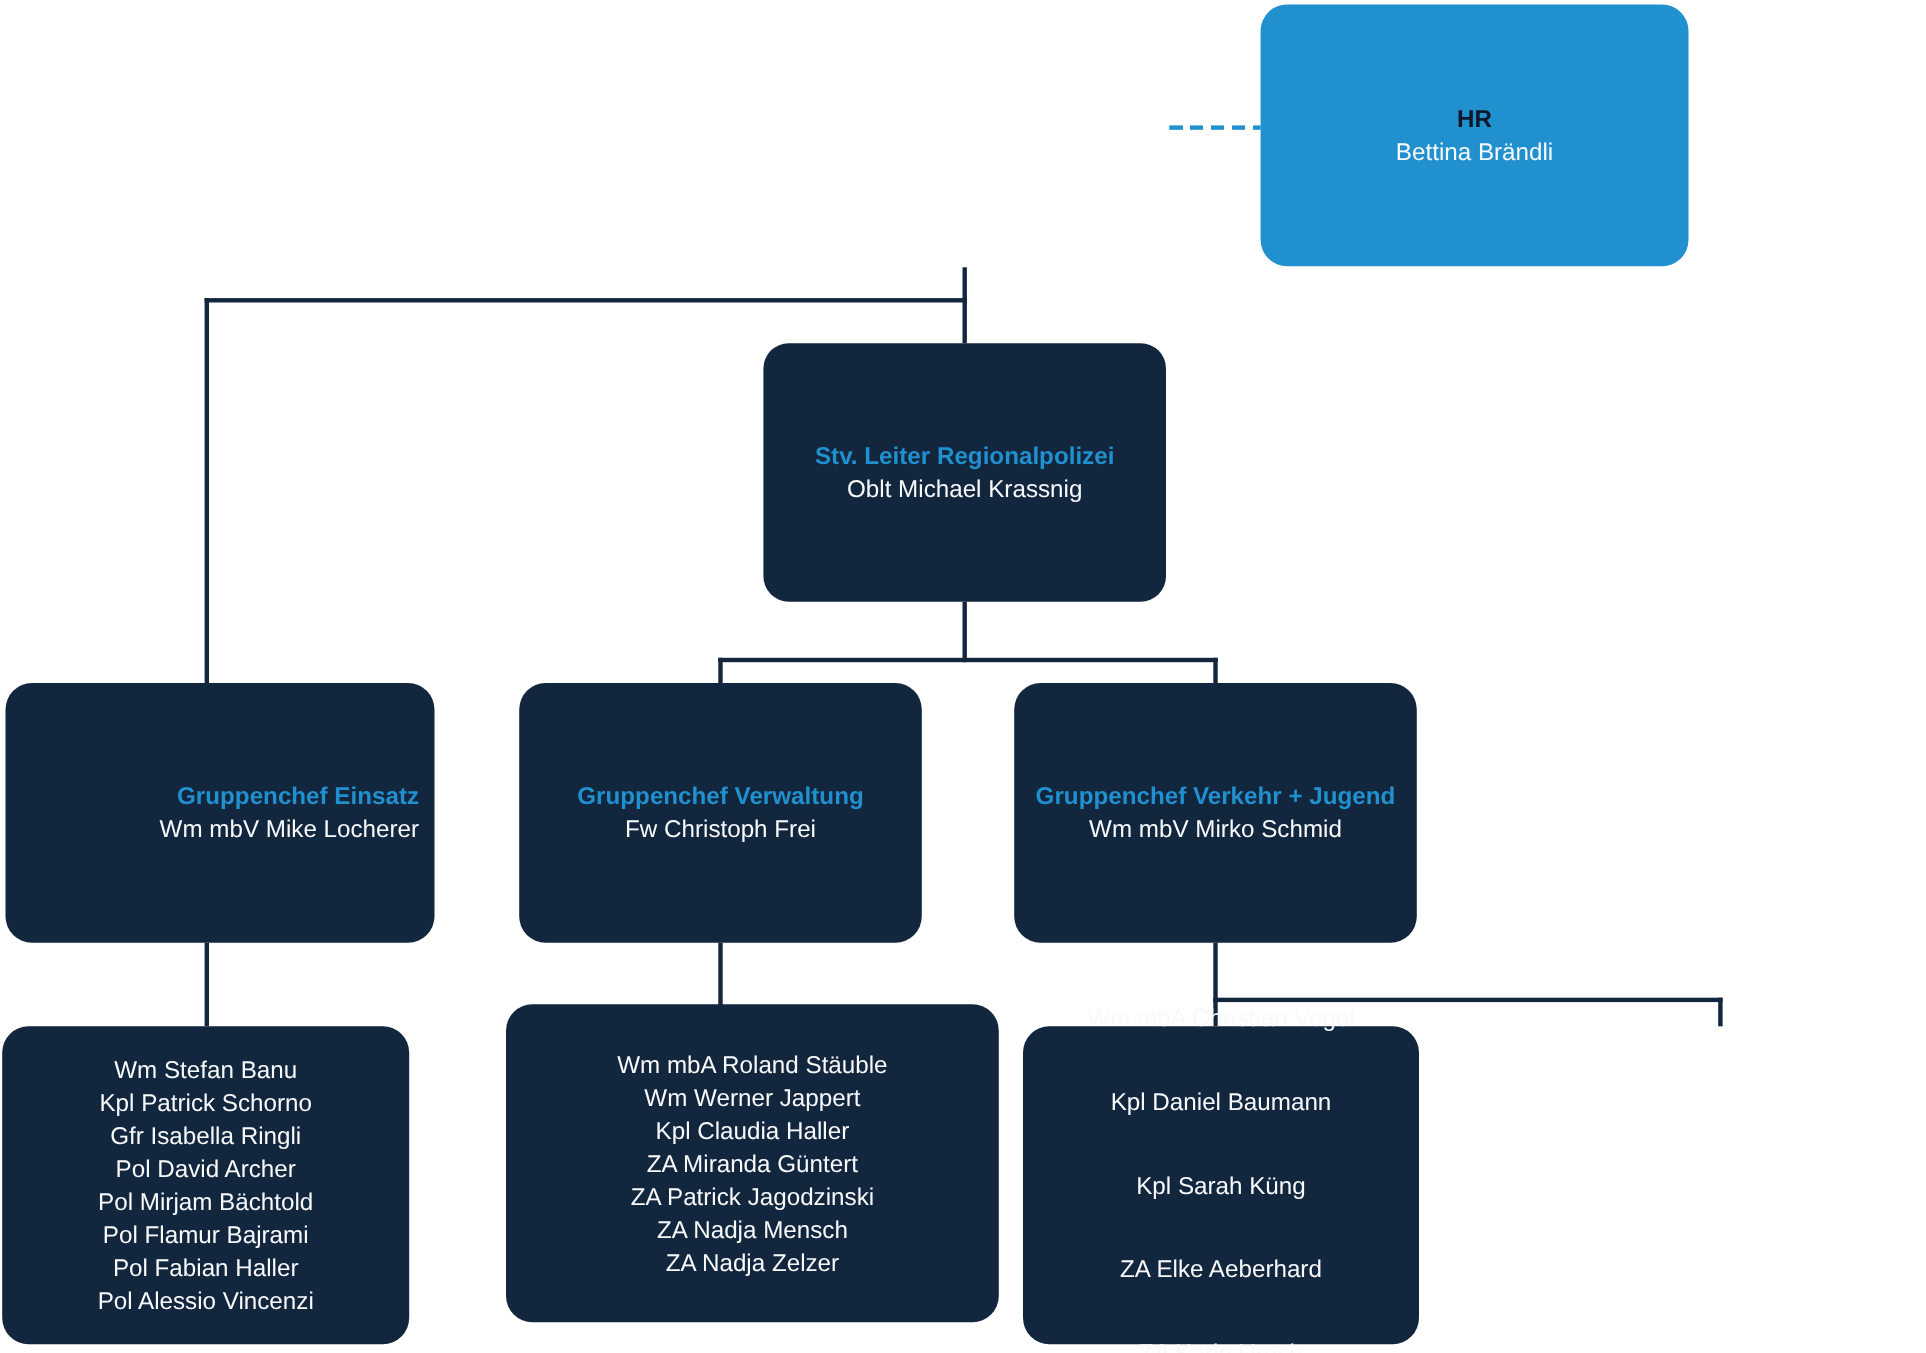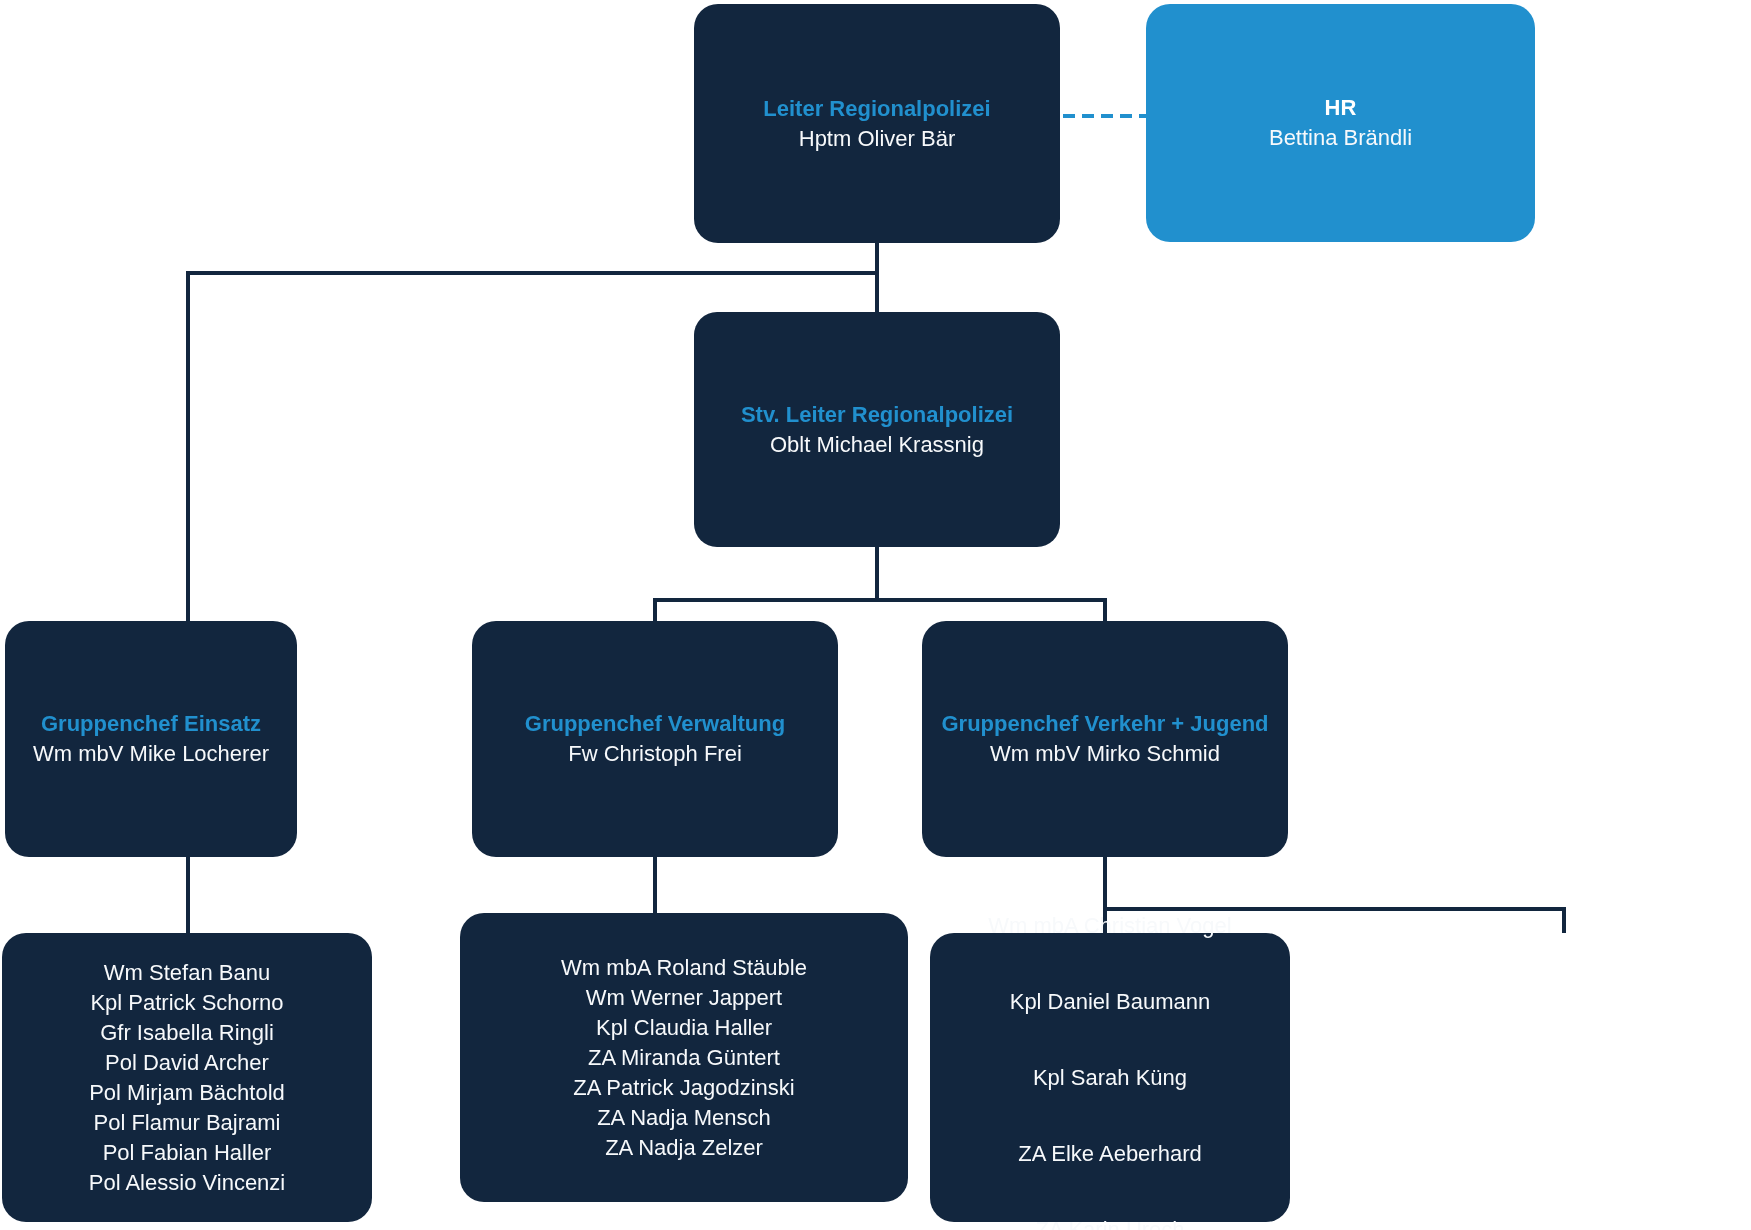--- a/index.html
+++ b/index.html
@@ -23,21 +23,21 @@
     padding:10px 14px;
   }
   .box--blue{background:#2190CE;}
   .box__title{
     color:#2190CE;
     font-weight:700;
     font-size:22px;
     line-height:30px;
     white-space:nowrap;
   }
-  .box__title--navy{color:#ffffff;}
+  .box__title--navy{color:#0f172a;}
   .box__line{
     color:#F7F9FB;
     font-weight:400;
     font-size:22px;
     line-height:30px;
     white-space:nowrap;
   }
   .v-line,.h-line{position:absolute;background:#12263E;}
   .dash-line{
     position:absolute;height:4px;
@@ -56,36 +56,32 @@
   <div class="h-line" style="left:653px;top:598px;width:454px;height:4px;"></div>
   <div class="v-line" style="left:653px;top:598px;width:4px;height:23px;"></div>
   <div class="v-line" style="left:1103px;top:598px;width:4px;height:23px;"></div>
   <div class="v-line" style="left:186px;top:857px;width:4px;height:76px;"></div>
   <div class="v-line" style="left:653px;top:857px;width:4px;height:76px;"></div>
   <div class="v-line" style="left:1103px;top:857px;width:4px;height:76px;"></div>
   <div class="h-line" style="left:1103px;top:907px;width:463px;height:4px;"></div>
   <div class="v-line" style="left:1562px;top:907px;width:4px;height:26px;"></div>
   <div class="dash-line" style="left:1063px;top:114px;width:83px;"></div>
 
-  <div class="box" style="left:694px;top:4px;width:366px;height:239px;">
-    <div class="box__title">Leiter Regionalpolizei</div>
-    <div class="box__line">Hptm Oliver Bär</div>
-  </div>
 
   <div class="box box--blue" style="left:1146px;top:4px;width:389px;height:238px;">
     <div class="box__title box__title--navy">HR</div>
     <div class="box__line">Bettina Brändli</div>
   </div>
 
   <div class="box" style="left:694px;top:312px;width:366px;height:235px;border-radius:23px;">
     <div class="box__title">Stv. Leiter Regionalpolizei</div>
     <div class="box__line">Oblt Michael Krassnig</div>
   </div>
 
-  <div class="box" style="left:5px;top:621px;width:292px;height:236px;">
+  <div class="box" style="left:5px;top:621px;width:390px;height:236px;align-items:flex-end;">
     <div class="box__title">Gruppenchef Einsatz</div>
     <div class="box__line">Wm mbV Mike Locherer</div>
   </div>
 
   <div class="box" style="left:922px;top:621px;width:366px;height:236px;">
     <div class="box__title">Gruppenchef Verkehr + Jugend</div>
     <div class="box__line">Wm mbV Mirko Schmid</div>
   </div>
 
   <div class="box" style="left:472px;top:621px;width:366px;height:236px;">

